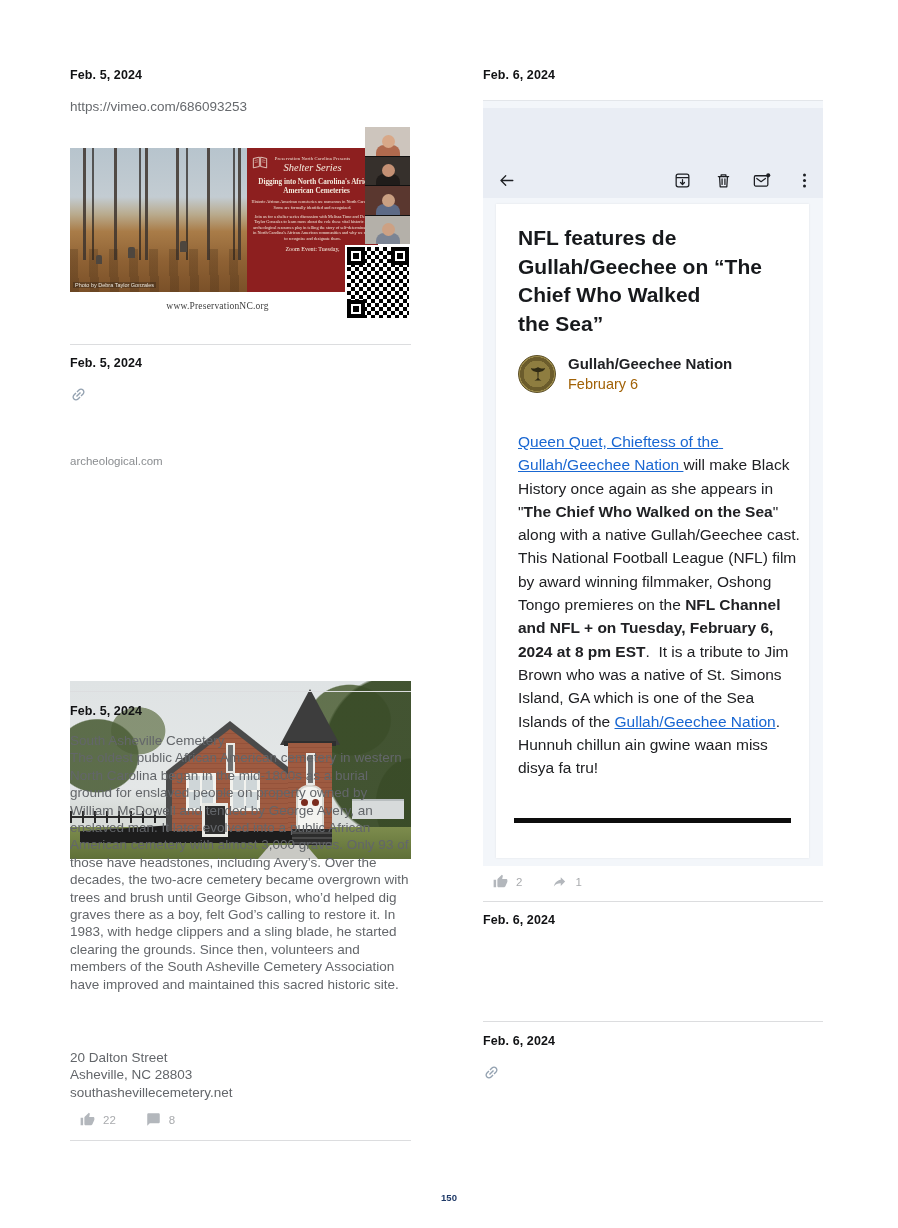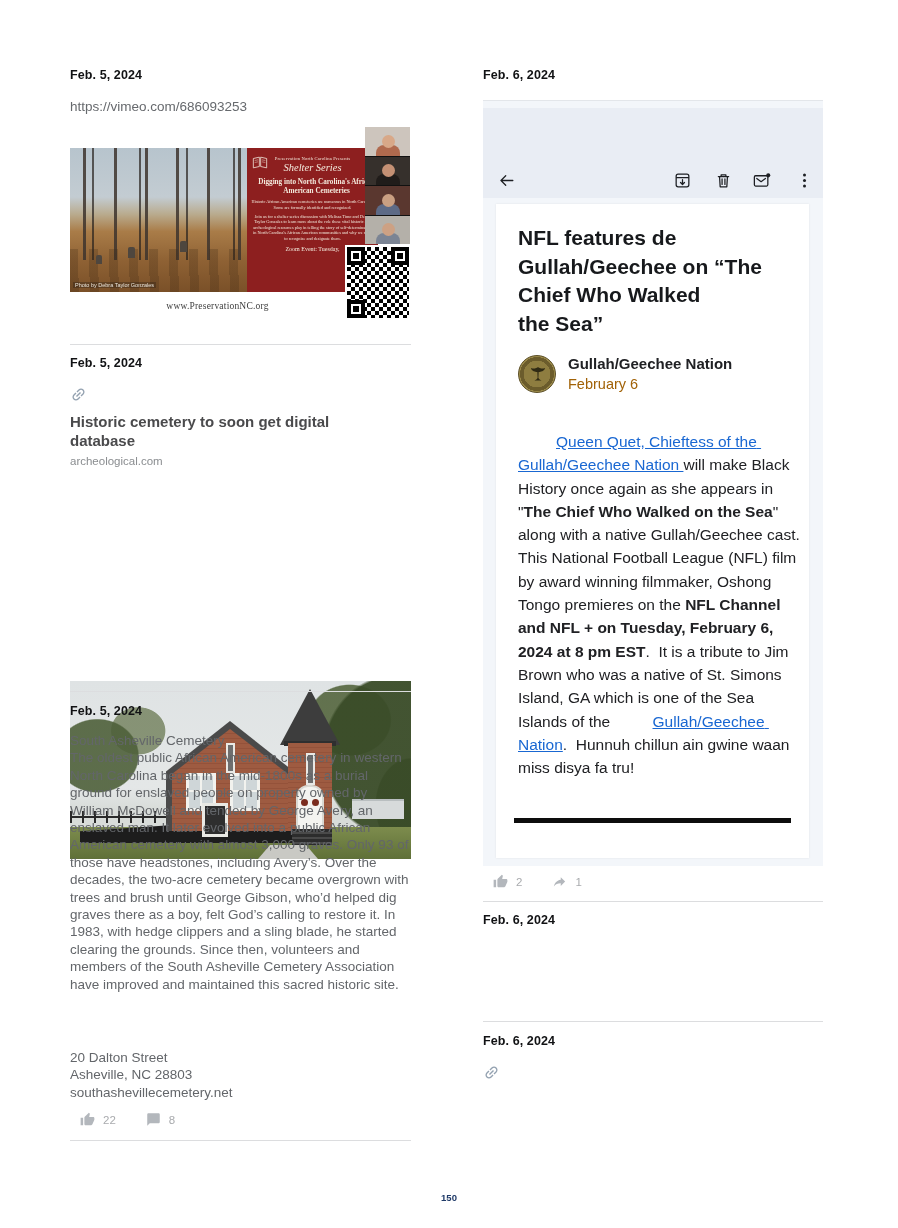--- a/index.html
+++ b/index.html
@@ -119,21 +119,21 @@
     font-weight:bold; color:#17191c; white-space:pre-line; }
   .ms-sender { position:absolute; left:22px; top:150px; display:flex; align-items:center; gap:12px; }
   .ms-avatar { width:38px; height:38px; border-radius:50%; position:relative; flex:0 0 auto;
     background:radial-gradient(circle at 50% 50%, #8e7d40 0 52%, #6b5c2c 53% 66%, #9c8b4a 67% 100%);
     border:1px solid #5c4f26; }
   .ms-avatar svg { position:absolute; left:9px; top:8px; width:20px; height:22px; }
   .ms-sname { font-size:15px; font-weight:bold; color:#202124; line-height:20px; }
   .ms-sdate { font-size:14.5px; color:#a16207; line-height:20px; }
   .ms-body { position:absolute; left:22px; top:226px; width:282px; font-size:15.5px; line-height:23.3px;
     color:#202124; white-space:pre-wrap; }
-  .seg-link { color:#1967d2; text-decoration:underline; cursor:pointer;margin-left:38px; }
+  .seg-link { color:#1967d2; text-decoration:underline; cursor:pointer; }
   .seg-bold { font-weight:bold; }
   .ms-blackbar { position:absolute; left:18px; top:614px; width:277px; height:5px; background:#0d0d0d; }
 
   .page-number { position:absolute; left:409px; top:1192px; width:80px; text-align:center;
     font-size:9.5px; font-weight:bold; color:#1f3a68; }
 </style>
 </head>
 <body>
 
 <div class="page">
@@ -183,21 +183,20 @@
     </div>
 
     <div class="abs divider" style="top:344px;"></div>
 
     <div class="abs post-date" style="top:356px;left:0;">Feb. 5, 2024</div>
     <svg class="abs linkicon" style="top:386px;left:0;" viewBox="0 0 24 24">
       <g transform="rotate(-45 12 12)">
         <path fill="#93a1b0" d="M3.9 12c0-1.71 1.39-3.1 3.1-3.1h4V7H7c-2.76 0-5 2.24-5 5s2.24 5 5 5h4v-1.9H7c-1.71 0-3.1-1.39-3.1-3.1zM8 13h8v-2H8v2zm9-6h-4v1.9h4c1.71 0 3.1 1.39 3.1 3.1s-1.39 3.1-3.1 3.1h-4V17h4c2.76 0 5-2.24 5-5s-2.24-5-5-5z"></path>
       </g>
     </svg>
-    <div class="abs post-title" style="top:412px;left:0;">Historic cemetery to soon get digital database</div>
     <div class="abs post-source" style="top:455px;left:0;">archeological.com</div>
 
     <div class="abs church" style="top:488px;left:0;">
       <div class="ch-foliage"></div>
       <div class="ch-trailer"></div>
       <div class="ch-lawn"></div>
       <div class="ch-walk"></div>
       <div class="ch-ramp"></div>
       <div class="ch-fence"></div>
       <div class="ch-roof"></div>

